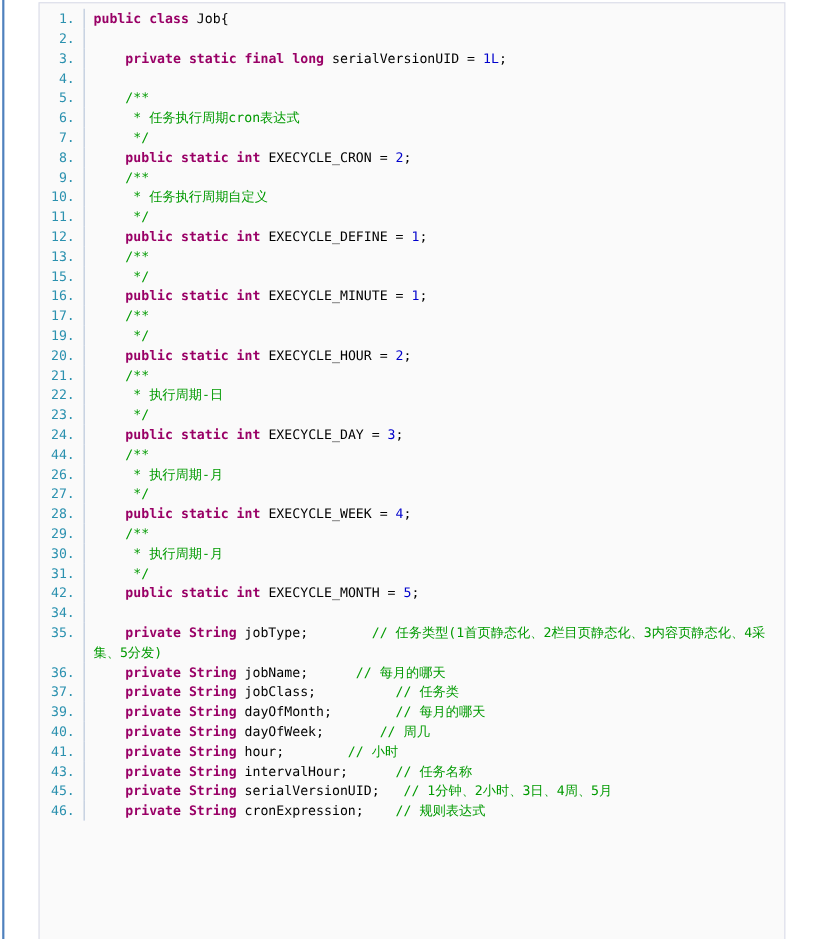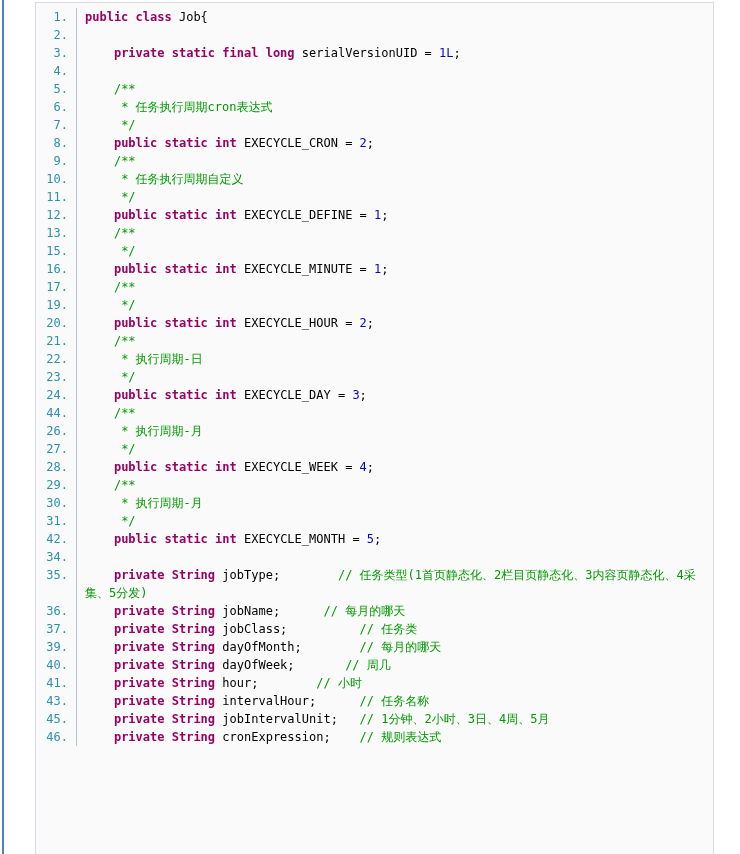--- a/index.html
+++ b/index.html
@@ -193,20 +193,20 @@
       <div class="row">
         <span class="gutter">41.</span>
         <span class="code"><span class="tok-p">    </span><span class="tok-k">private</span><span class="tok-p"> </span><span class="tok-k">String</span><span class="tok-p"> hour;        </span><span class="tok-c">// 小时</span></span>
       </div>
       <div class="row">
         <span class="gutter">43.</span>
         <span class="code"><span class="tok-p">    </span><span class="tok-k">private</span><span class="tok-p"> </span><span class="tok-k">String</span><span class="tok-p"> intervalHour;      </span><span class="tok-c">// 任务名称</span></span>
       </div>
       <div class="row">
         <span class="gutter">45.</span>
-        <span class="code"><span class="tok-p">    </span><span class="tok-k">private</span><span class="tok-p"> </span><span class="tok-k">String</span><span class="tok-p"> jobIntervalUnit;   </span><span class="tok-c">// 1分钟、2小时、3日、4周、5月</span></span>
+        <span class="code"><span class="tok-p">    </span><span class="tok-k">private</span><span class="tok-p"> </span><span class="tok-k">String</span><span class="tok-p"> serialVersionUID;   </span><span class="tok-c">// 1分钟、2小时、3日、4周、5月</span></span>
       </div>
       <div class="row">
         <span class="gutter">46.</span>
         <span class="code"><span class="tok-p">    </span><span class="tok-k">private</span><span class="tok-p"> </span><span class="tok-k">String</span><span class="tok-p"> cronExpression;    </span><span class="tok-c">// 规则表达式</span></span>
       </div>
     </div>
 </div>
 
 </body></html>

